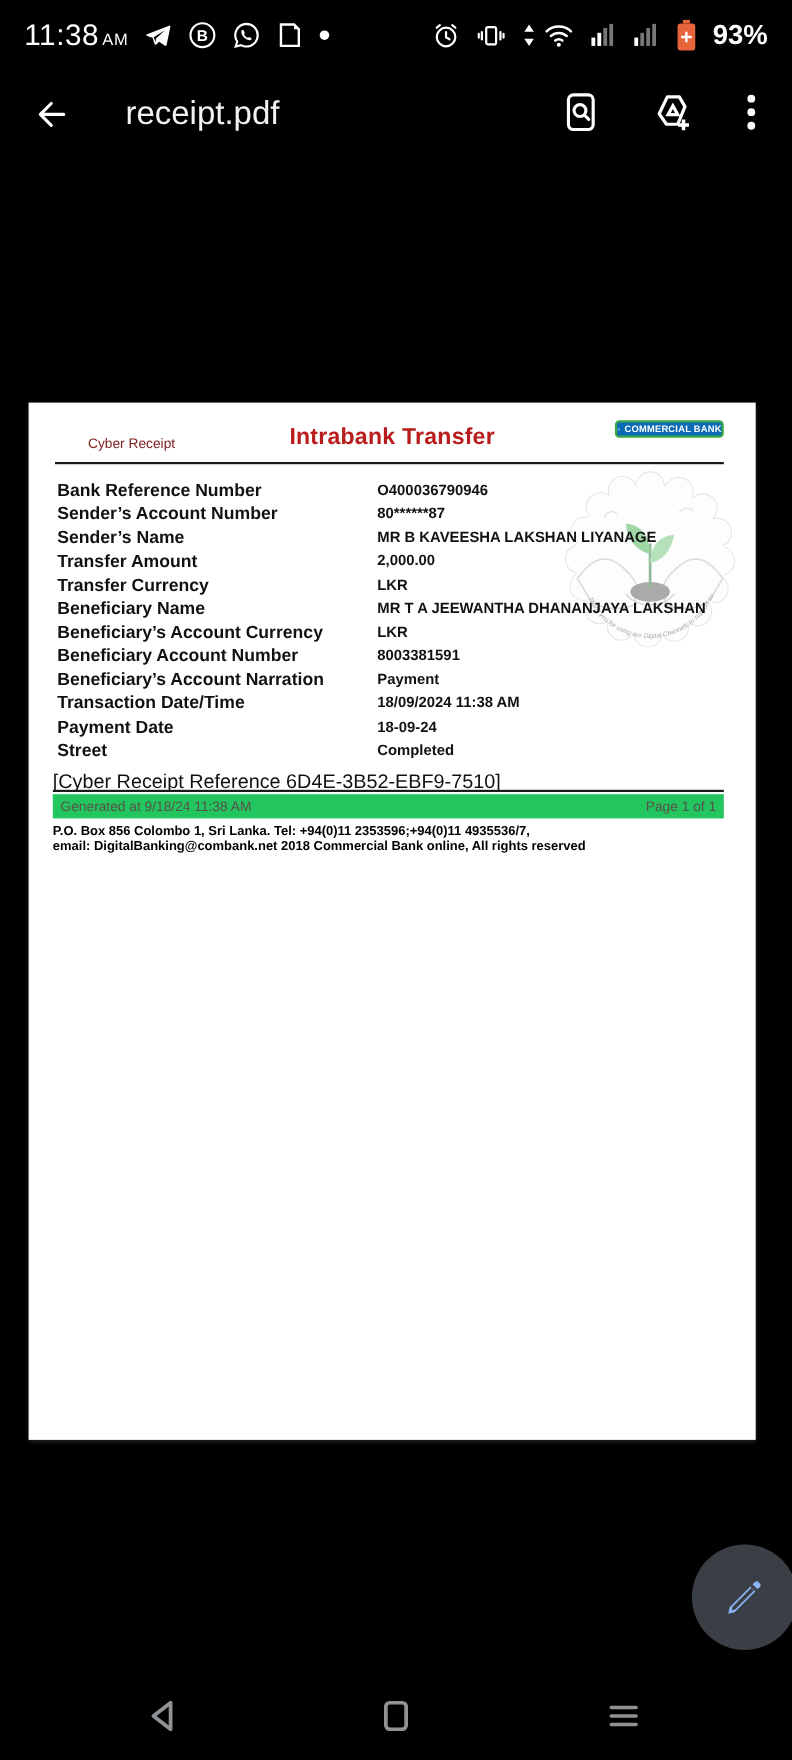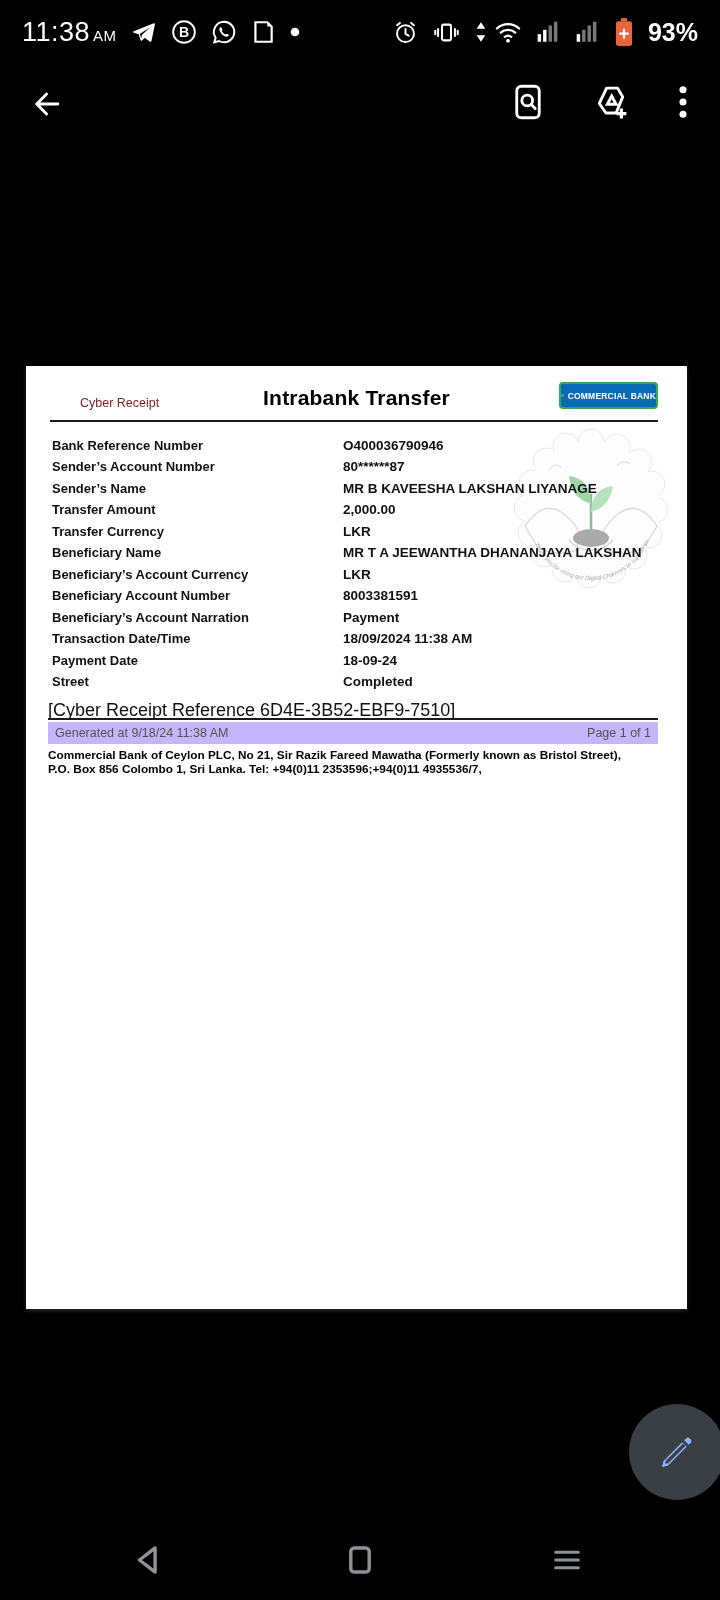--- a/index.html
+++ b/index.html
@@ -21,38 +21,38 @@
              display:flex; align-items:center; color:#fff; }
   .ab-back { margin-left:26px; width:44px; height:44px; display:flex; align-items:center; justify-content:center; }
   .ab-title { margin-left:44px; font-size:30px; font-weight:400; color:#f2f2f2; }
   .ab-actions { margin-left:auto; display:flex; align-items:center; gap:46px; margin-right:30px; }
 
   
   .pdf-page { position:absolute; left:26px; top:366px; width:661px; height:943px;
               background:#fff; box-shadow:0 2px 4px rgba(255,255,255,.15); color:#111; }
   .doc-head-label { position:absolute; left:54px; top:30px; font-size:12.5px; color:#7f1d1d; }
   .doc-title { position:absolute; left:0; top:20px; width:100%; text-align:center;
-               font-size:21px; font-weight:bold; letter-spacing:.2px; color:#000000; }
-  .bank-logo { position:absolute; left:533px; top:16px; width:99px; height:27px;
+               font-size:21px; font-weight:bold; letter-spacing:.2px; color:#b91c1c; }
+  .bank-logo { position:absolute; left:533px; top:16px; width:99px; height:16px;
                background:#0a6ab6; border:2px solid #3aa848; border-radius:4px;
                display:flex; align-items:center; justify-content:center; gap:4px; }
   .bank-logo .glyph { width:13px; height:13px; }
   .bank-logo .bank-name { color:#fff; font-size:8.5px; font-weight:bold; letter-spacing:.2px; white-space:nowrap; }
   .head-rule { position:absolute; left:24px; top:54px; width:608px; height:2px; background:#1a1a1a; }
 
   .watermark { position:absolute; left:487px; top:62px; width:156px; height:168px; z-index:0; }
 
   .fields { position:absolute; left:0; top:0; width:100%; z-index:1; }
   .field-row { position:absolute; left:0; width:100%; height:21px; }
-  .f-label { position:absolute; left:26px; font-size:13px; font-weight:bold; color:#111; white-space:nowrap; }
+  .f-label { position:absolute; left:26px; font-size:16px; font-weight:bold; color:#111; white-space:nowrap; }
   .f-value { position:absolute; left:317px; font-size:13.5px; color:#111; white-space:nowrap;font-weight:bold; }
 
   .ref-line { position:absolute; left:22px; top:334px; font-size:18px; color:#111; z-index:1; }
   .thick-rule { position:absolute; left:22px; top:352px; width:610px; height:2px; background:#1a1a1a; z-index:1; }
-  .gen-bar { position:absolute; left:22px; top:356px; width:610px; height:22px; background:#c4b5fd;
+  .gen-bar { position:absolute; left:22px; top:356px; width:610px; height:22px; background:#22c55e;
              display:flex; align-items:center; justify-content:space-between; padding:0 7px;
              font-size:12.5px; color:#57534a; z-index:1; }
   .doc-footer { position:absolute; left:22px; top:382px; width:600px; font-size:11.8px; font-weight:bold;
                 line-height:14px; color:#000; z-index:1; }
 
   
   .fab { position:absolute; left:629px; top:1404px; width:96px; height:96px; border-radius:50%;
          background:#3a3e45; display:flex; align-items:center; justify-content:center; }
 
   
@@ -147,20 +147,21 @@
     <span class="sb-batt-pct">93%</span>
   </div>
 </div>
 
 <div class="app-bar">
   <div class="ab-back">
     <svg width="34" height="34" viewBox="0 0 24 24">
         <path fill="none" stroke="#fff" stroke-width="2" stroke-linecap="round" stroke-linejoin="round" d="M19 12H5M11 5l-7 7 7 7"></path>
       </svg>
   </div>
+  <div class="ab-title">receipt.pdf</div>
   <div class="ab-actions">
     <span>
       <svg width="36" height="40" viewBox="0 0 24 26">
           <path fill="none" stroke="#fff" stroke-width="1.9" d="M7.5 2.5h9A3 3 0 0 1 19.5 5.5v15a3 3 0 0 1-3 3h-9a3 3 0 0 1-3-3v-15a3 3 0 0 1 3-3z"></path>
           <circle cx="11.5" cy="12" r="3.6" fill="none" stroke="#fff" stroke-width="1.9"></circle>
           <path stroke="#fff" stroke-width="1.9" stroke-linecap="round" d="M14.2 14.7l2.6 2.6"></path>
         </svg>
     </span>
     <span>
       <svg width="38" height="40" viewBox="0 0 26 26">
@@ -291,22 +292,22 @@
 
   <div class="ref-line">[Cyber Receipt Reference 6D4E-3B52-EBF9-7510]</div>
   <div class="thick-rule"></div>
 
   <div class="gen-bar">
     <span>Generated at 9/18/24 11:38 AM</span>
     <span>Page 1 of 1</span>
   </div>
 
   <div class="doc-footer">
-    <div>Commercial Bank of Ceylon PLC, No 21, Sir Razik Fareed Mawatha (Formerly known as Bristol Street),</div>
     <div>P.O. Box 856 Colombo 1, Sri Lanka. Tel: +94(0)11 2353596;+94(0)11 4935536/7,</div>
+    <div>email: DigitalBanking@combank.net 2018 Commercial Bank online, All rights reserved</div>
   </div>
 </div>
 
 <div class="fab">
   <svg width="40" height="40" viewBox="0 0 24 24">
     <path fill="#8ab4f8" d="M3.8 17.5l-.8 3.5 3.5-.8L17.8 8.9l-2.7-2.7zM19 7.7l1.3-1.3c.5-.5.5-1.4 0-1.9l-.8-.8c-.5-.5-1.4-.5-1.9 0L16.3 5zM5.3 17.3L15.6 7l1.4 1.4L6.7 18.7l-1.8.4z"></path>
   </svg>
 </div>
 
 <div class="nav-bar">

